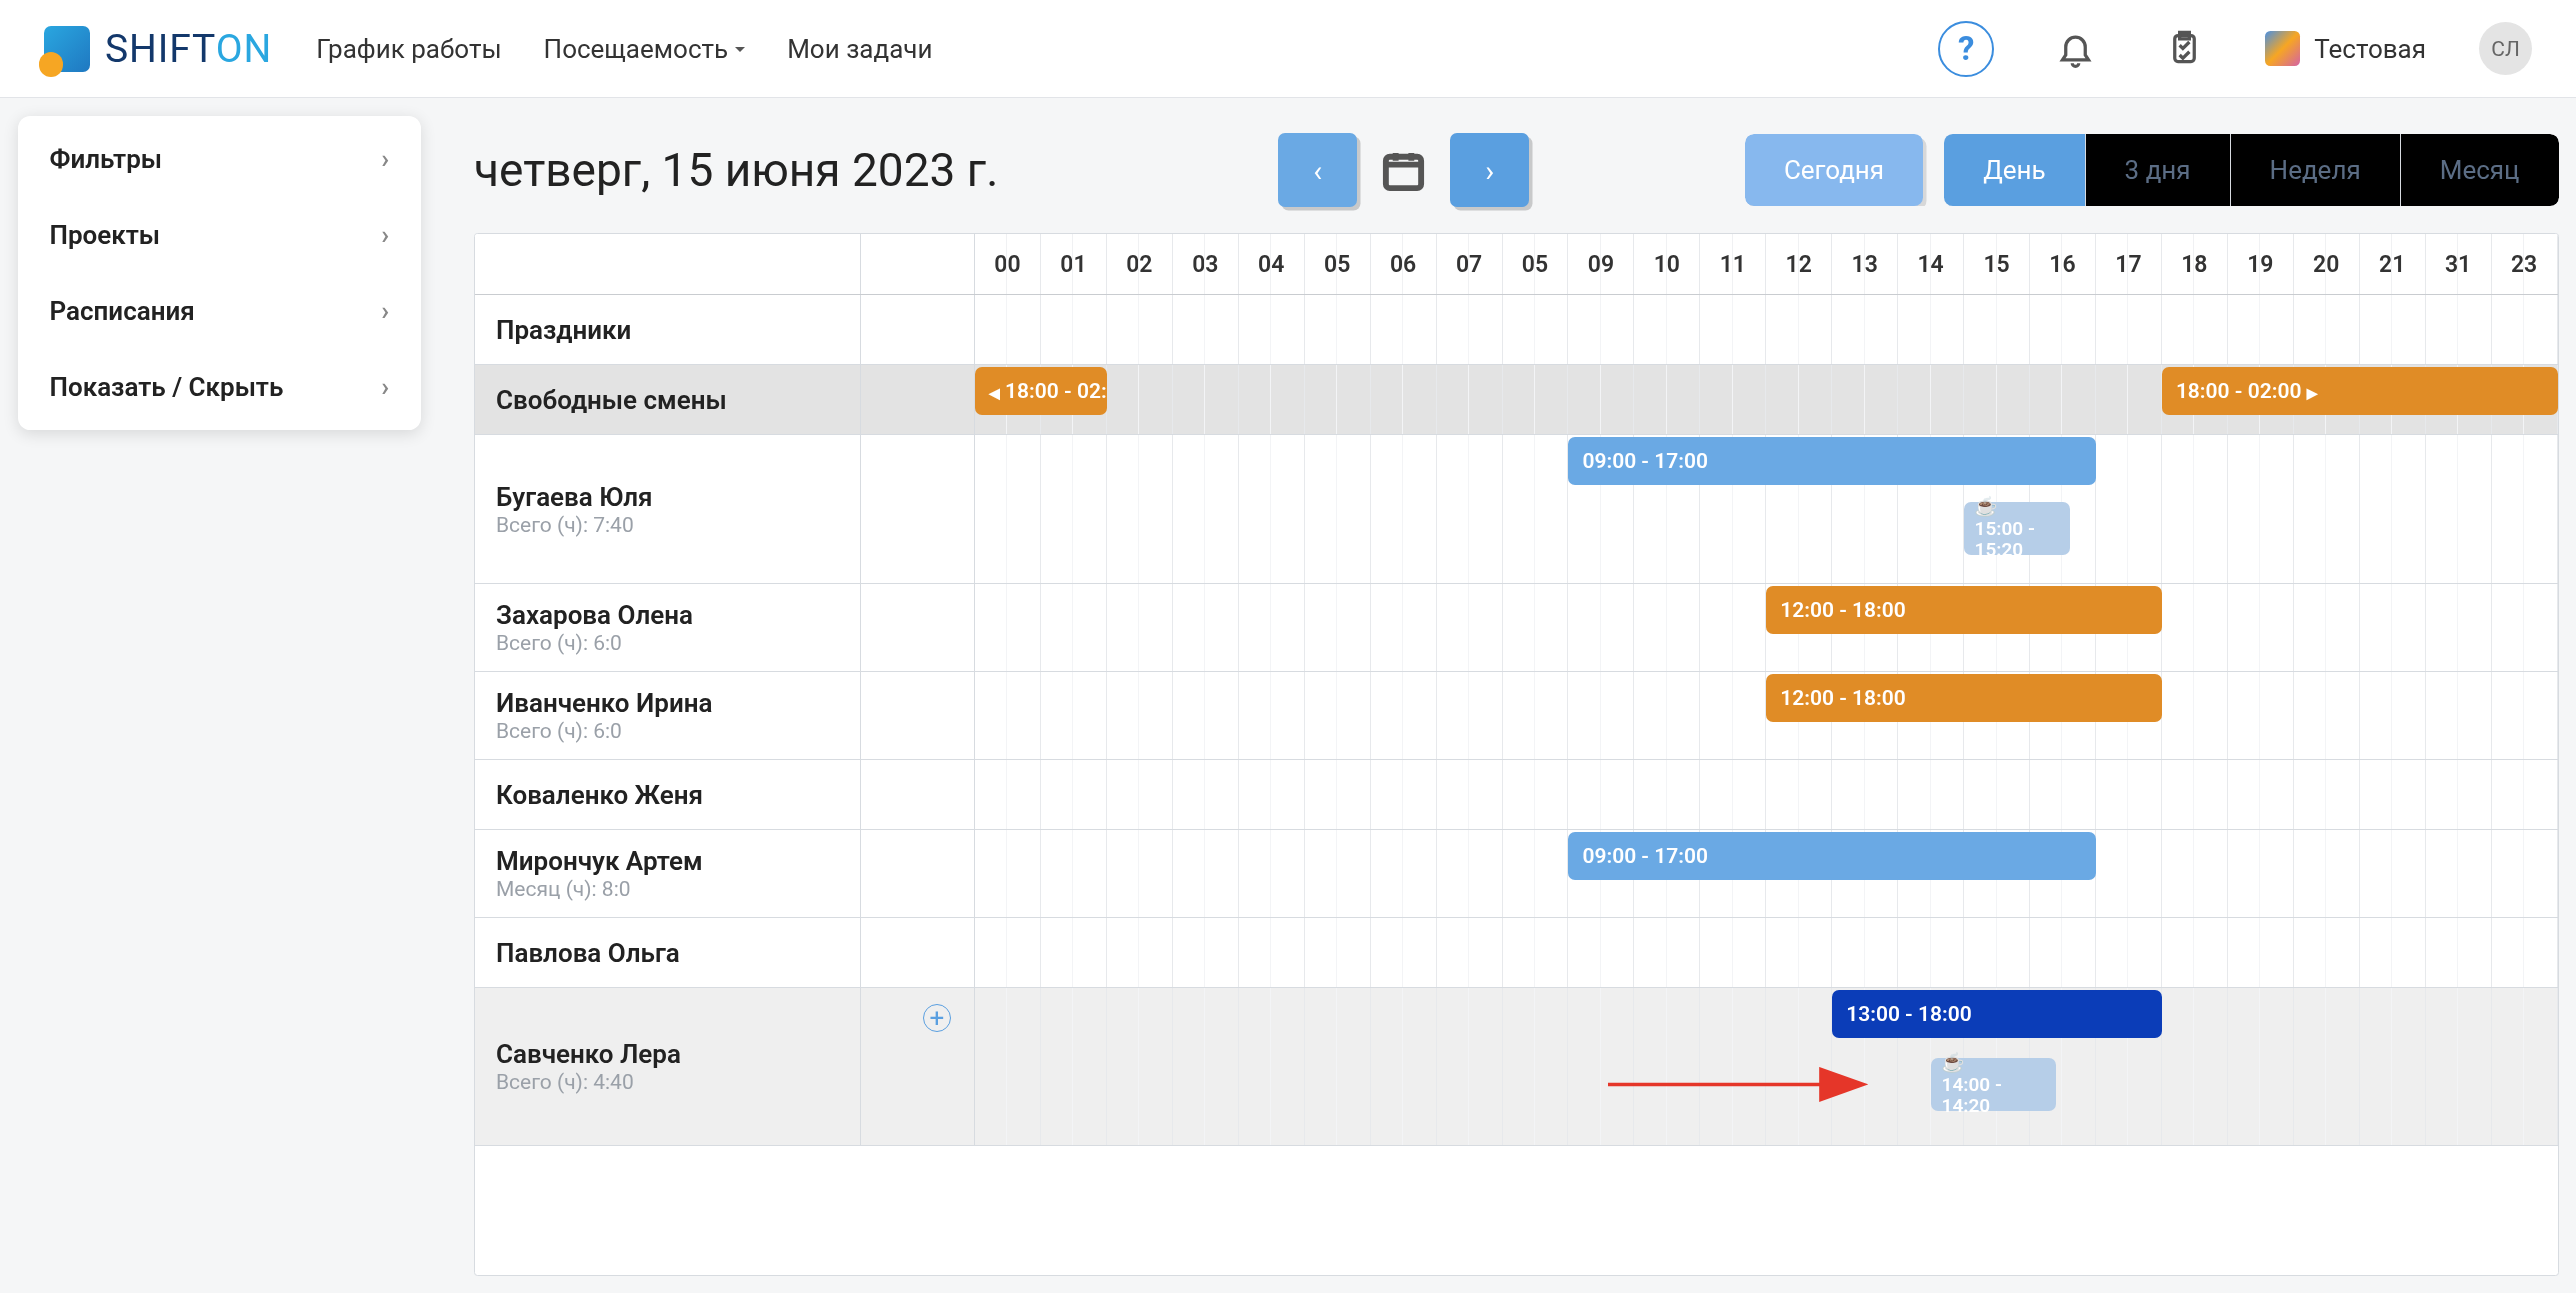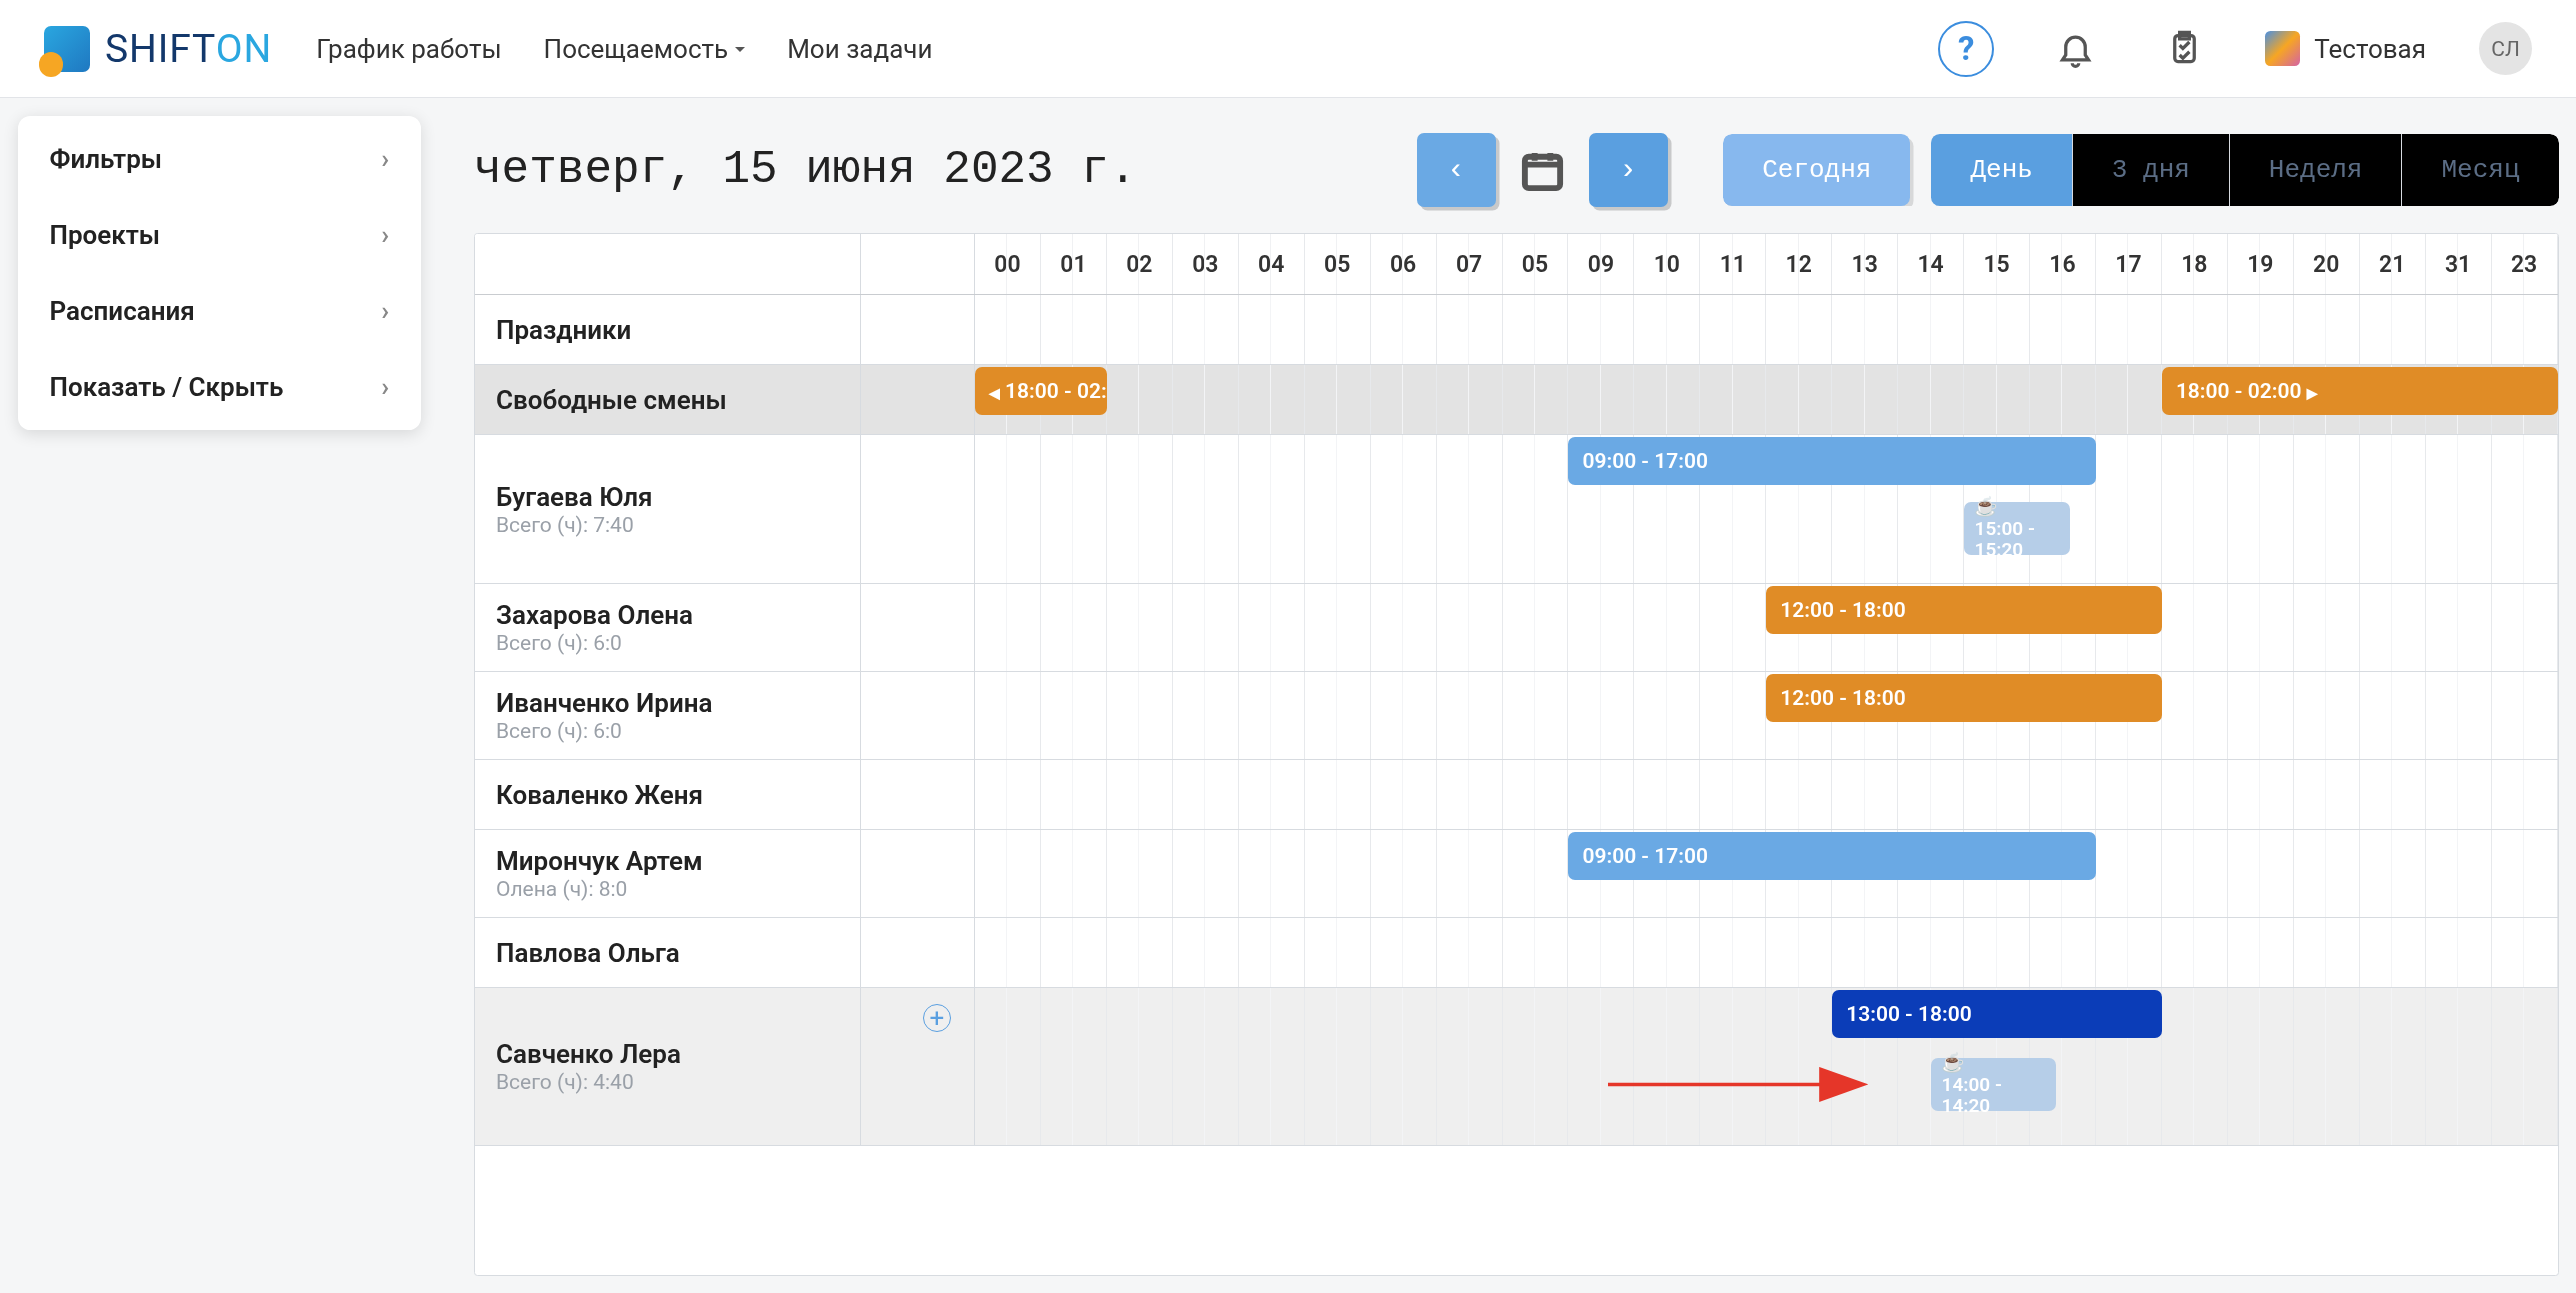--- a/index.html
+++ b/index.html
@@ -81,21 +81,21 @@
     display:flex; align-items:center; justify-content:space-between;
     padding: 23px 32px;
     font-size:26px; font-weight:600; color:#222;
     cursor:pointer;
   }
   .chev { font-size:26px; color:#888; }
 
   .main { flex:1; padding: 35px 17.5px 17.5px 53px; display:flex; flex-direction:column; }
 
   
-  .headrow { display:flex; align-items:center; margin-bottom:26px;font-family:Liberation Mono, monospace; }
+  .headrow { display:flex; align-items:center; margin-bottom:26px; }
   .date-title { font-size:46px; font-weight:400; color:#222; flex-shrink:0; }
   .nav-date {
     margin-left:280px;
     display:flex; align-items:center; gap:0;
   }
   .arrow-btn {
     width:79px; height:74px;
     background:#6aa9e4;
     border-radius:7px;
     display:flex; align-items:center; justify-content:center;
@@ -585,21 +585,21 @@
                 <div></div>
                 <div></div>
                 <div></div>
                 <div></div>
               </div>
             </div>
           </div>
           <div class="tl-row">
             <div class="tl-namecol">
               <div class="row-name">Мирончук Артем</div>
-              <div class="row-sub">Олена (ч):  8:0</div>
+              <div class="row-sub">Месяц (ч):  8:0</div>
             </div>
             <div class="tl-addcol"></div>
             <div class="tl-hours">
               <div class="grid-bg">
                 <div></div>
                 <div></div>
                 <div></div>
                 <div></div>
                 <div></div>
                 <div></div>

